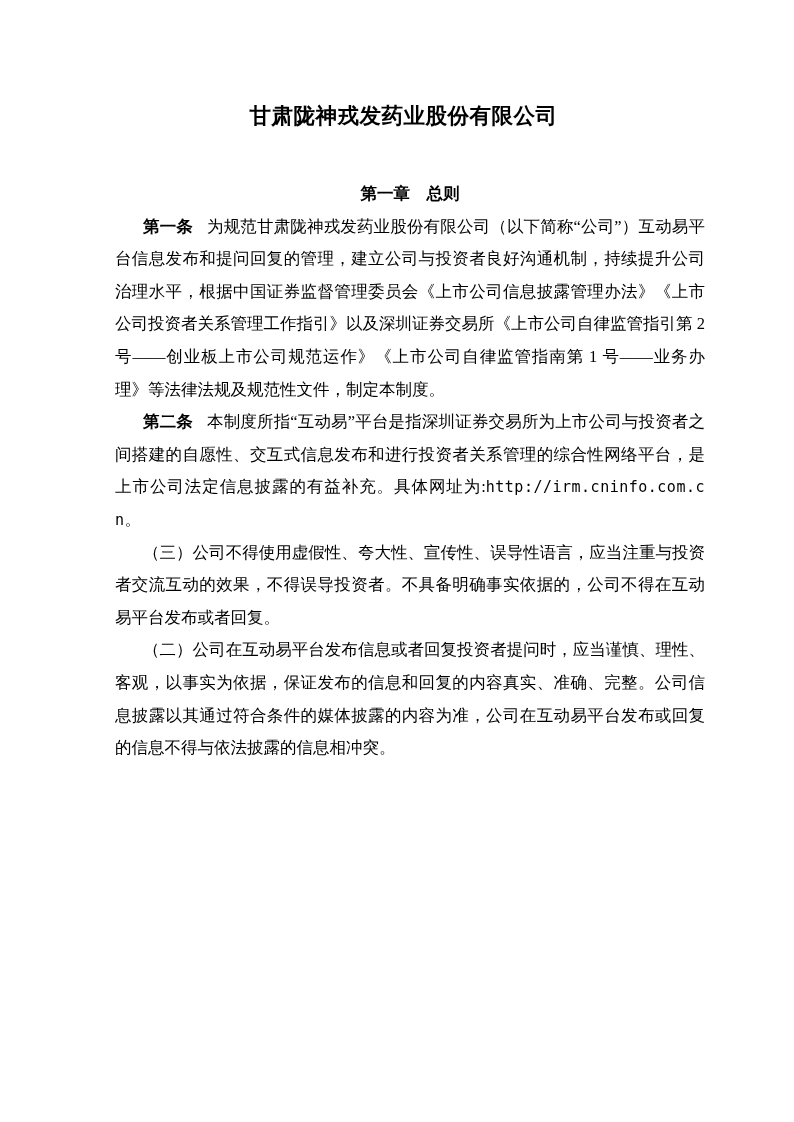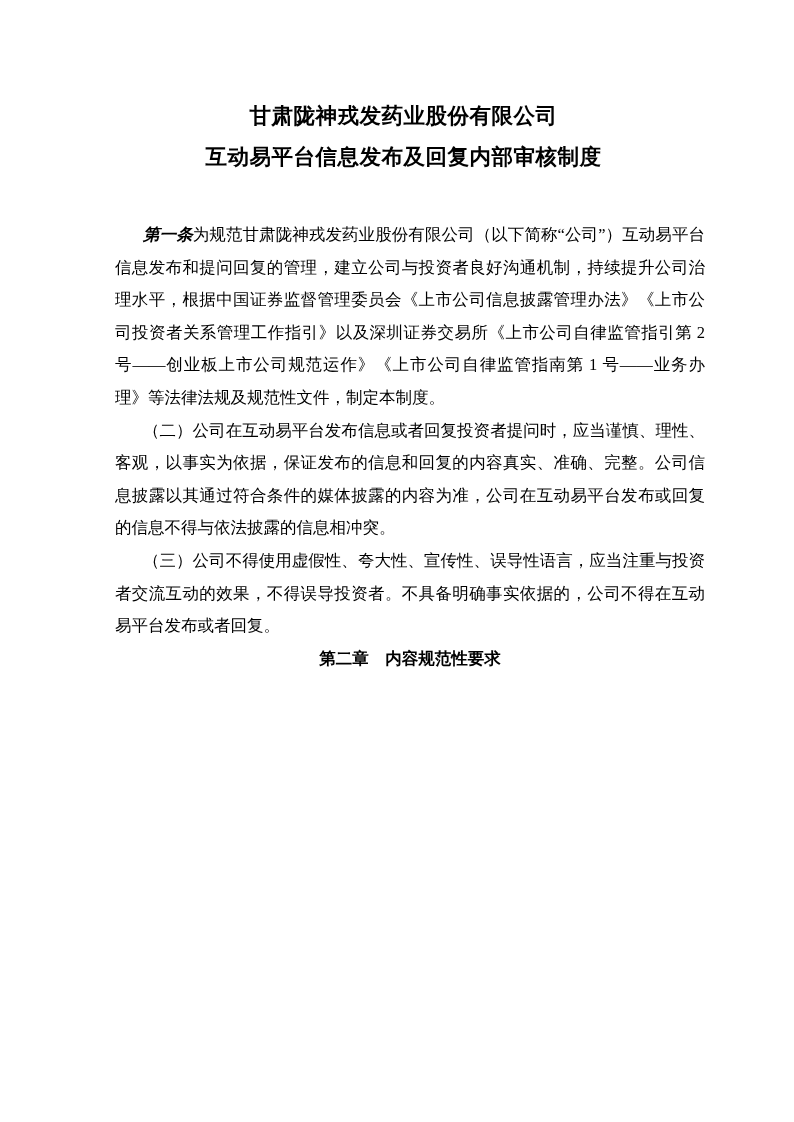--- a/index.html
+++ b/index.html
@@ -42,47 +42,47 @@
     line-height: 32.6px;
   }
   p.para {
     margin: 0;
     text-align: justify;
     text-indent: 28px;
     word-break: break-all;
   }
   .article-label {
     font-weight: bold;
-    font-style: italic;
+    margin-right: 14px;
   }
   .mono-url {
     font-family: "DejaVu Sans Mono", "Liberation Mono", monospace;
     font-size: 15px;
     letter-spacing: 0.5px;
   }
 </style>
 </head>
 <body>
 
 <div class="page">
 
   <h1 class="doc-title">甘肃陇神戎发药业股份有限公司</h1>
-  <h1 class="doc-title">互动易平台信息发布及回复内部审核制度</h1>
 
   <div class="title-spacer"></div>
 
   <div class="doc-body">
 
+    <h2 class="chapter-heading">第一章　总则</h2>
 
     <p class="para"><span class="article-label">第一条</span><span>为规范甘肃陇神戎发药业股份有限公司（以下简称“公司”）互动易平台信息发布和提问回复的管理，建立公司与投资者良好沟通机制，持续提升公司治理水平，根据中国证券监督管理委员会《上市公司信息披露管理办法》《上市公司投资者关系管理工作指引》以及深圳证券交易所《上市公司自律监管指引第 2 号——创业板上市公司规范运作》《上市公司自律监管指南第 1 号——业务办理》等法律法规及规范性文件，制定本制度。</span></p>
 
+    <p class="para"><span class="article-label">第二条</span><span>本制度所指“互动易”平台是指深圳证券交易所为上市公司与投资者之间搭建的自愿性、交互式信息发布和进行投资者关系管理的综合性网络平台，是上市公司法定信息披露的有益补充。具体网址为:</span><span class="mono-url">http://irm.cninfo.com.cn</span><span>。</span></p>
 
 
 
+    <p class="para">（三）公司不得使用虚假性、夸大性、宣传性、误导性语言，应当注重与投资者交流互动的效果，不得误导投资者。不具备明确事实依据的，公司不得在互动易平台发布或者回复。</p>
+
     <p class="para">（二）公司在互动易平台发布信息或者回复投资者提问时，应当谨慎、理性、客观，以事实为依据，保证发布的信息和回复的内容真实、准确、完整。公司信息披露以其通过符合条件的媒体披露的内容为准，公司在互动易平台发布或回复的信息不得与依法披露的信息相冲突。</p>
 
-    <p class="para">（三）公司不得使用虚假性、夸大性、宣传性、误导性语言，应当注重与投资者交流互动的效果，不得误导投资者。不具备明确事实依据的，公司不得在互动易平台发布或者回复。</p>
-
-    <h2 class="chapter-heading">第二章　内容规范性要求</h2>
 
 
   </div>
 </div>
 
 </body></html>

